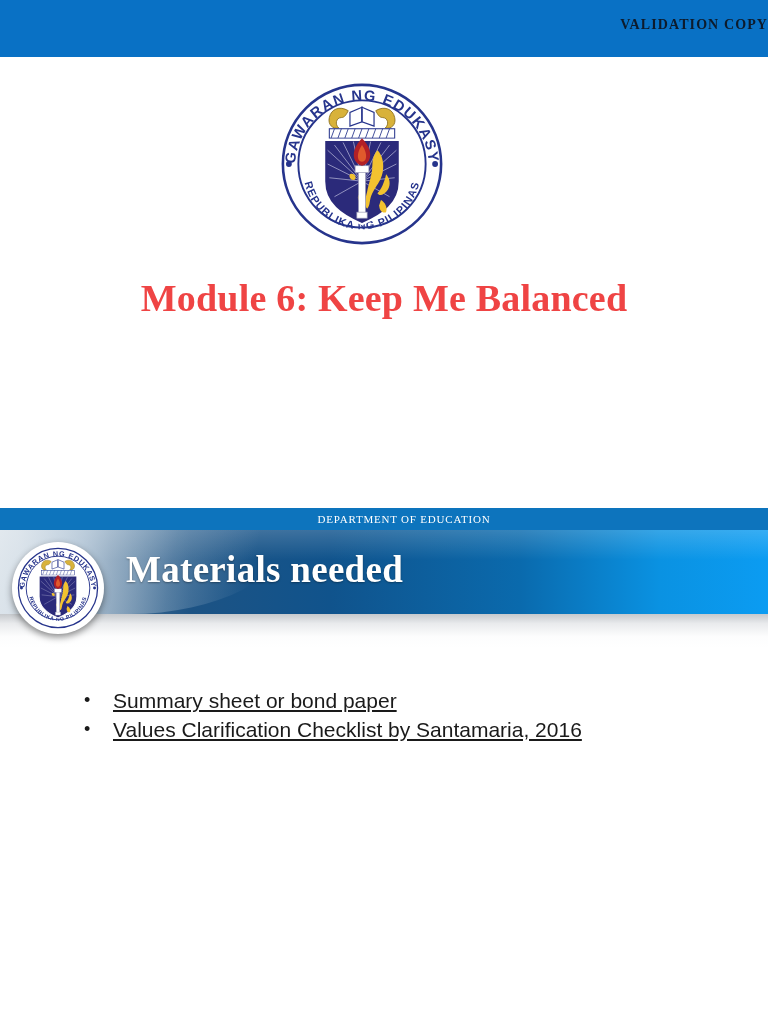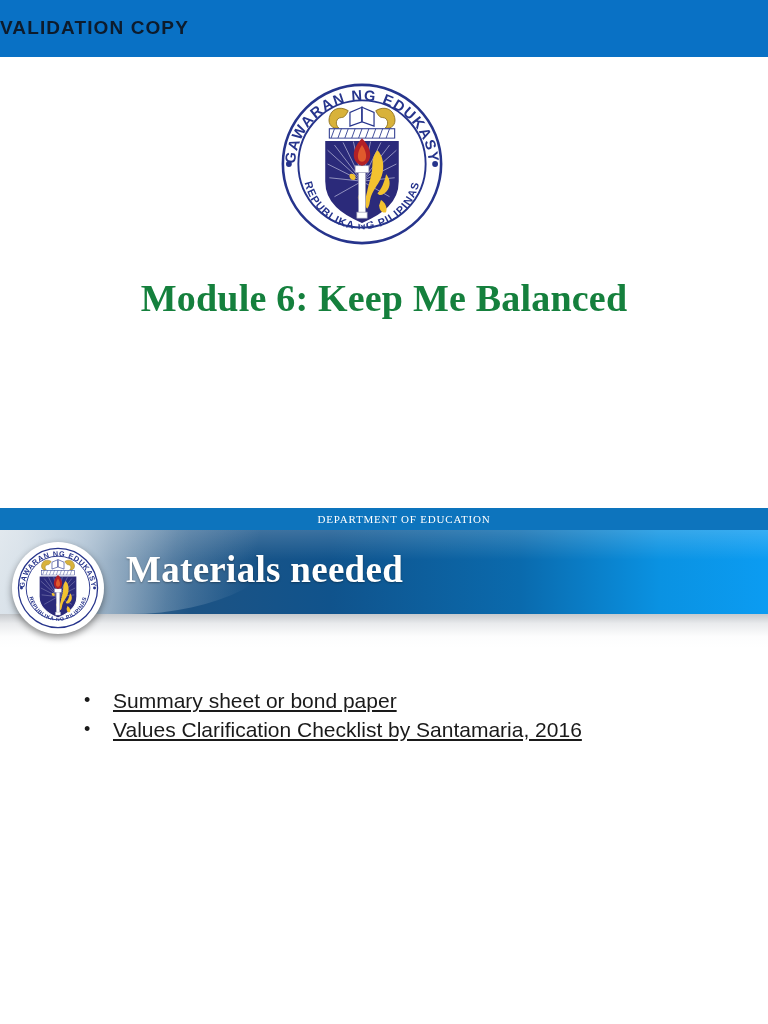--- a/index.html
+++ b/index.html
@@ -21,23 +21,23 @@
     position: absolute;
     left: 0; top: 0;
     width: 768px;
     height: 57px;
     background: #0971c5;
   }
   .validation-bar .label {
     position: absolute;
     left: 0; right: 0;
     top: 17px;
-    text-align: left;
-    font-family: Liberation Sans, sans-serif;
-    font-size: 19px;
+    text-align: right;
+    font-family: Liberation Serif, serif;
+    font-size: 14px;
     font-weight: bold;
     letter-spacing: 1.1px;
     color: #0d1b2c;
   }
 
   
   .seal-big {
     position: absolute;
     left: 268px;
     top: 78px;
@@ -48,21 +48,21 @@
 
   
   .module-title {
     position: absolute;
     left: 0; right: 0;
     top: 276px;
     text-align: center;
     font-family: "Liberation Serif", "DejaVu Serif", serif;
     font-size: 38px;
     font-weight: bold;
-    color: #15803d;
+    color: #ef4444;
     letter-spacing: 0.2px;
   }
 
   
   .dept-band {
     position: absolute;
     left: 0;
     top: 508px;
     width: 768px;
     height: 24px;

